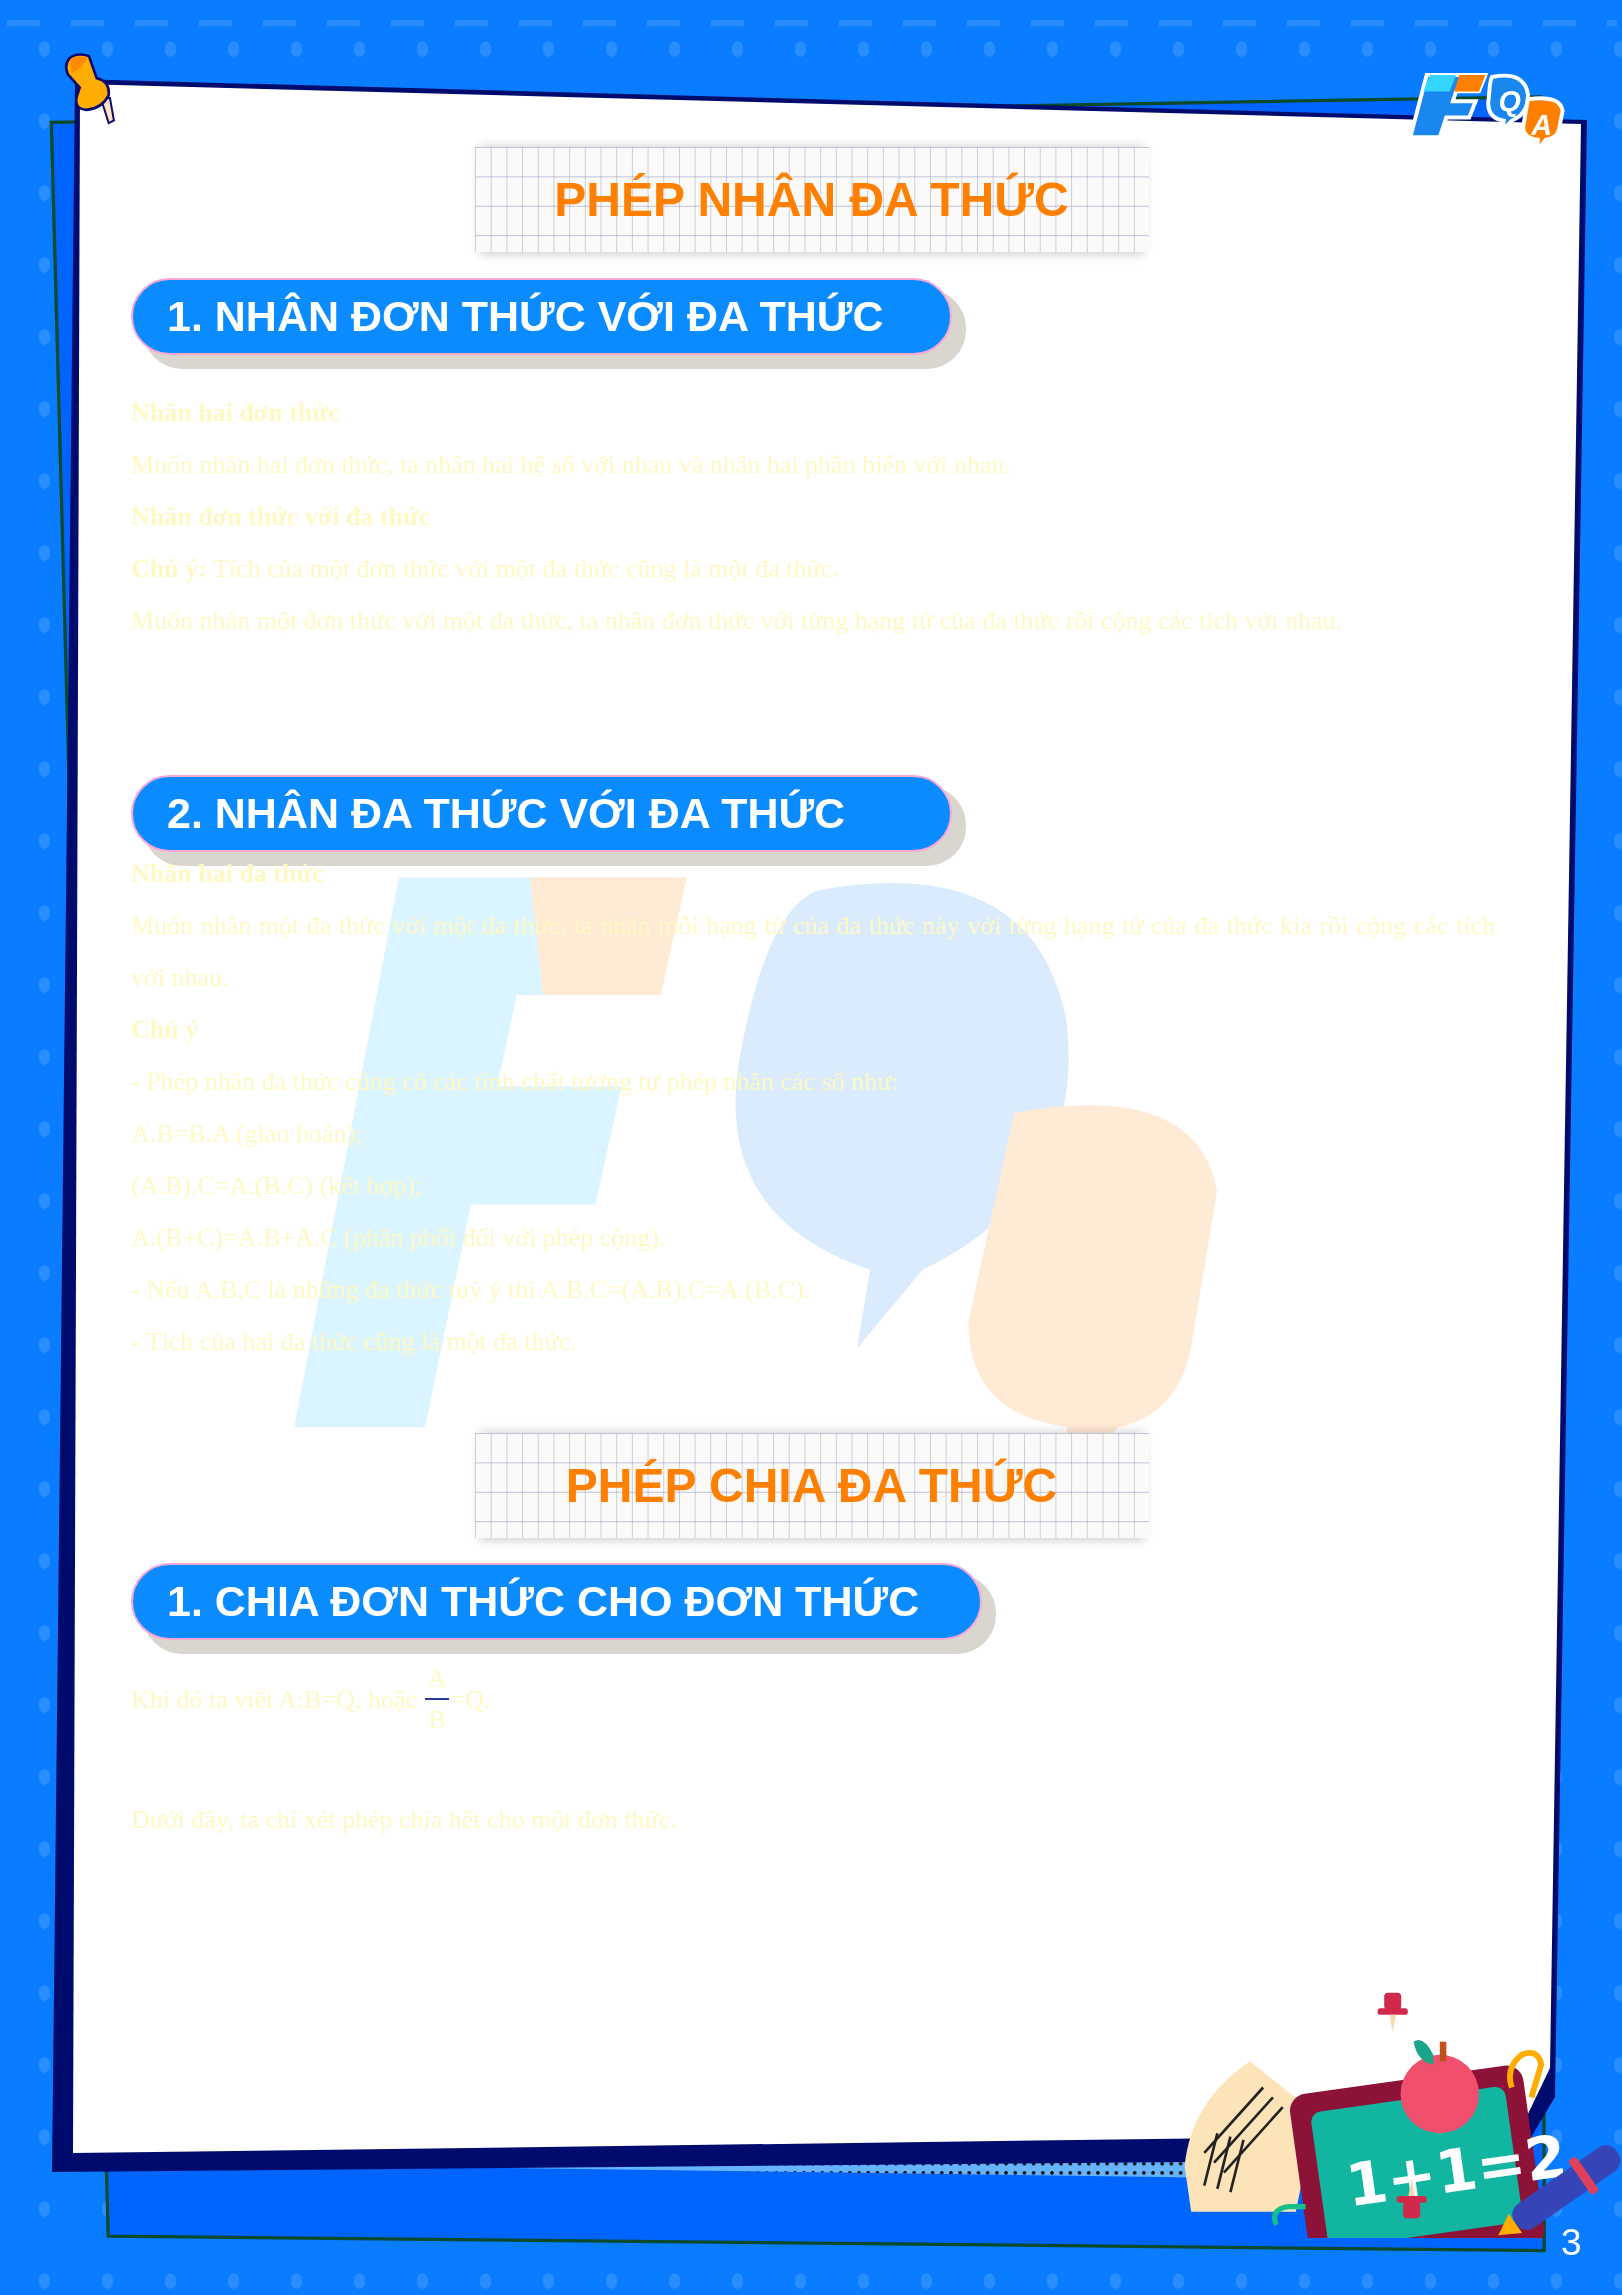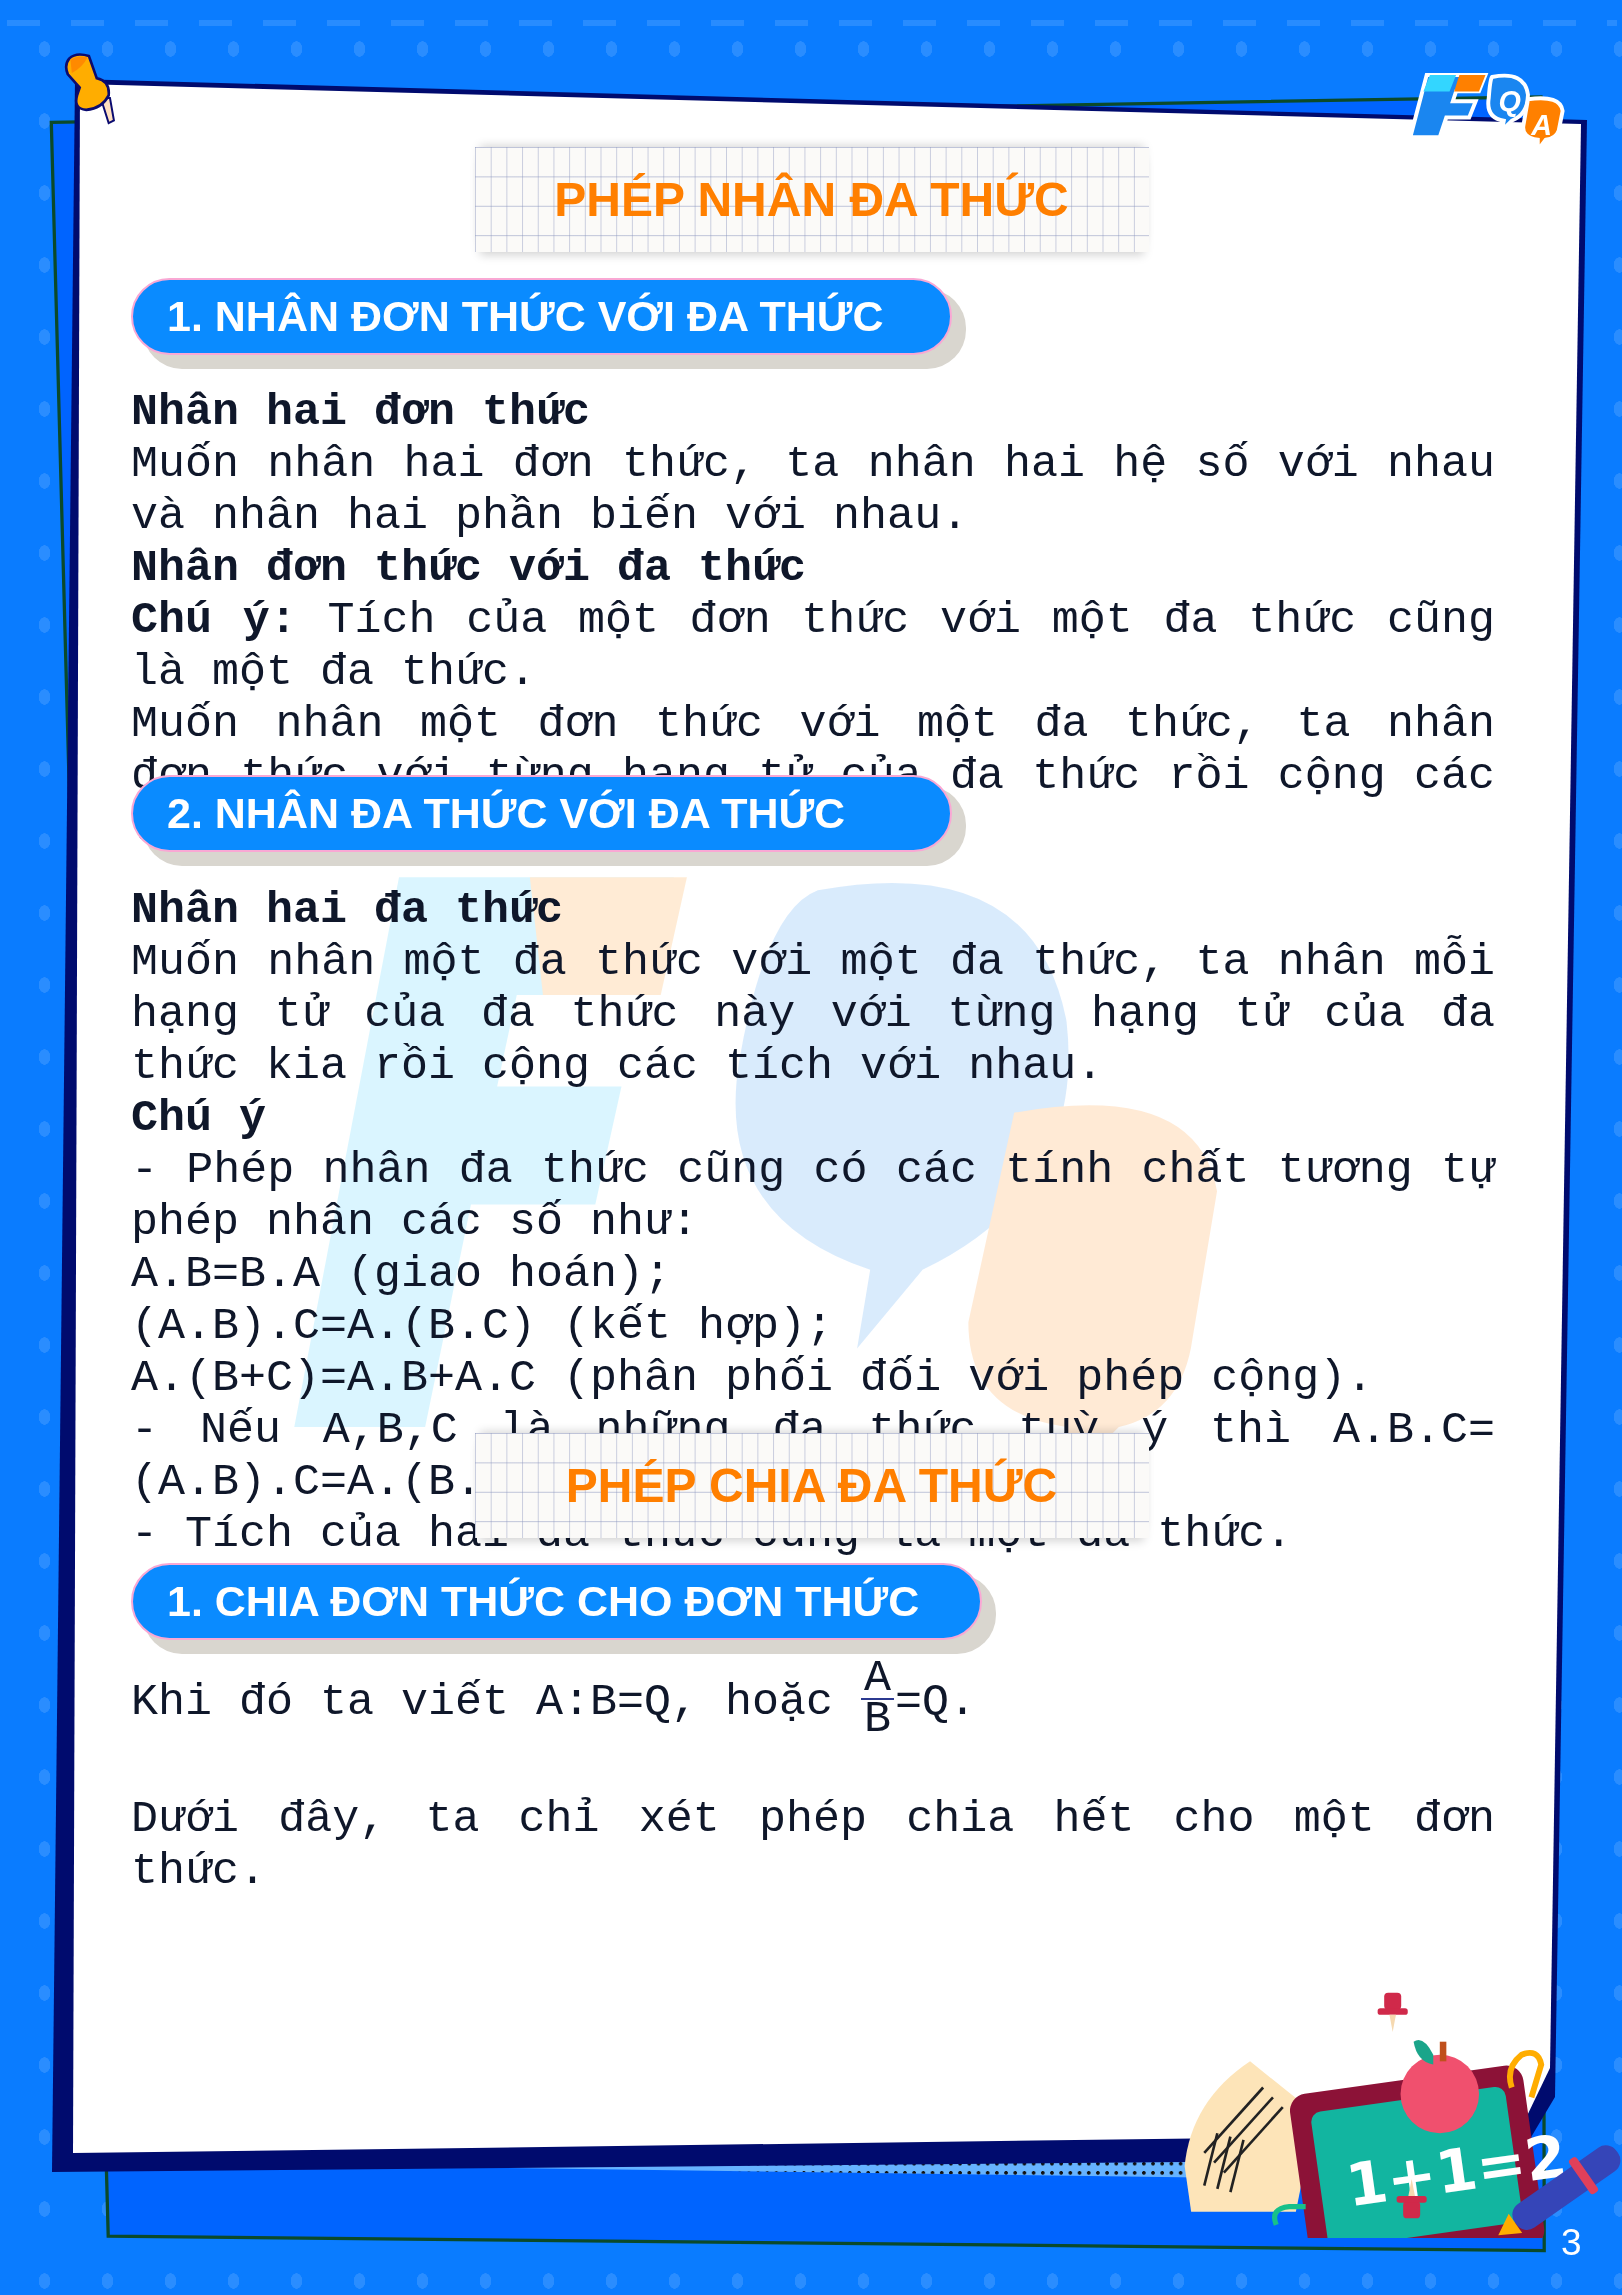--- a/index.html
+++ b/index.html
@@ -64,22 +64,22 @@
     position:absolute; left:11.8px; top:10.5px; right:-14.4px; bottom:-14.4px;
     background:#d9d6cf; border-radius:39px;
   }
   .pill {
     position:absolute; inset:0; background:#0a8bff; border:2px solid #f9a8d4;
     border-radius:39px; display:flex; align-items:center; padding-left:34px;
     box-sizing:border-box;
   }
   .pill-text { color:#ffffff; font-weight:bold; font-size:43px; font-family:"Liberation Sans", sans-serif; white-space:nowrap; }
   .body-block {
-    position:absolute; left:131px; width:1364px; color:#0f172a;
-    font-size:45px; line-height:52px; font-family:Liberation Mono, monospace;
+    position:absolute; left:131px; width:1364px; color:#fef9c3;
+    font-size:26px; line-height:52px; font-family:Liberation Serif, serif;
   }
   .body-block p { margin:0; text-align:justify; text-align-last:left; }
   .b { font-weight:bold; }
   .frac {
     display:inline-flex; flex-direction:column; align-items:center; vertical-align:middle;
     line-height:38px; margin:0 1.3px; position:relative; top:-2.6px;
   }
   .frac .num { border-bottom:2px solid #2b3990; padding:0 2.6px; line-height:39px; }
   .frac .den { line-height:39px; }
   .page-num {
@@ -146,21 +146,21 @@
   <p>Muốn nhân một đơn thức với một đa thức, ta nhân đơn thức với từng hạng tử của đa thức rồi cộng các tích với nhau.</p>
 </div>
 
 <div class="pill-wrap" style="top:775px; width:821px;">
   <div class="pill-shadow"></div>
   <div class="pill">
     <span class="pill-text">2. NHÂN ĐA THỨC VỚI ĐA THỨC</span>
   </div>
 </div>
 
-<div class="body-block" style="top:885px;">
+<div class="body-block" style="top:848px;">
   <p class="b">Nhân hai đa thức</p>
   <p>Muốn nhân một đa thức với một đa thức, ta nhân mỗi hạng tử của đa thức này với từng hạng tử của đa thức kia rồi cộng các tích với nhau.</p>
   <p class="b">Chú ý</p>
   <p>- Phép nhân đa thức cũng có các tính chất tương tự phép nhân các số như:</p>
   <p>A.B=B.A (giao hoán);</p>
   <p>(A.B).C=A.(B.C) (kết hợp);</p>
   <p>A.(B+C)=A.B+A.C (phân phối đối với phép cộng).</p>
   <p>- Nếu A,B,C là những đa thức tuỳ ý thì A.B.C=(A.B).C=A.(B.C).</p>
   <p>- Tích của hai đa thức cũng là một đa thức.</p>
 </div>

